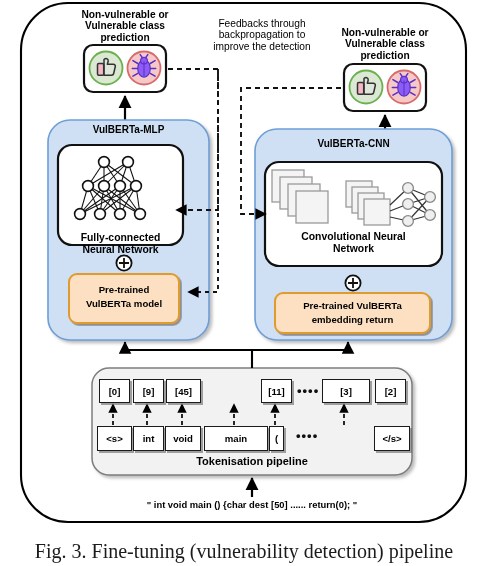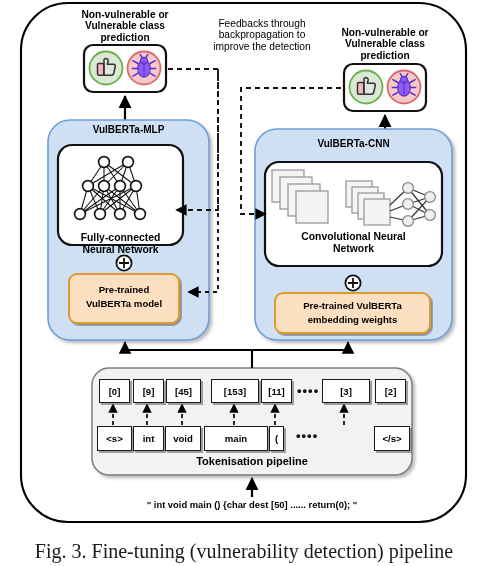--- a/index.html
+++ b/index.html
@@ -247,34 +247,31 @@
 
   <div class="abs ctr blue-title" style="left:255px;top:138px;width:197px;">VulBERTa-CNN</div>
 
   <div class="abs ctr nn-label" style="left:265px;top:231px;width:177px;">
     <div>Convolutional Neural</div>
     <div>Network</div>
   </div>
 
   <div class="abs ctr orange-label" style="left:275px;top:299px;width:155px;line-height:1.45;">
     <div>Pre-trained VulBERTa</div>
-    <div>embedding weights</div>
+    <div>embedding return</div>
   </div>
 
   <div class="tokbox tok-label" style="left:99px;top:379px;width:29px;height:22px;">
     <span>[0]</span>
     </div>
   <div class="tokbox tok-label" style="left:133px;top:379px;width:29px;height:22px;">
     <span>[9]</span>
     </div>
   <div class="tokbox tok-label" style="left:166px;top:379px;width:33px;height:22px;">
     <span>[45]</span>
-    </div>
-  <div class="tokbox tok-label" style="left:211px;top:379px;width:46px;height:22px;">
-    <span>[153]</span>
     </div>
   <div class="tokbox tok-label" style="left:261px;top:379px;width:29px;height:22px;">
     <span>[11]</span>
     </div>
   <div class="dots" style="left:297px;top:383px;">••••</div>
   <div class="tokbox tok-label" style="left:322px;top:379px;width:46px;height:22px;">
     <span>[3]</span>
     </div>
   <div class="tokbox tok-label" style="left:375px;top:379px;width:29px;height:22px;">
     <span>[2]</span>

